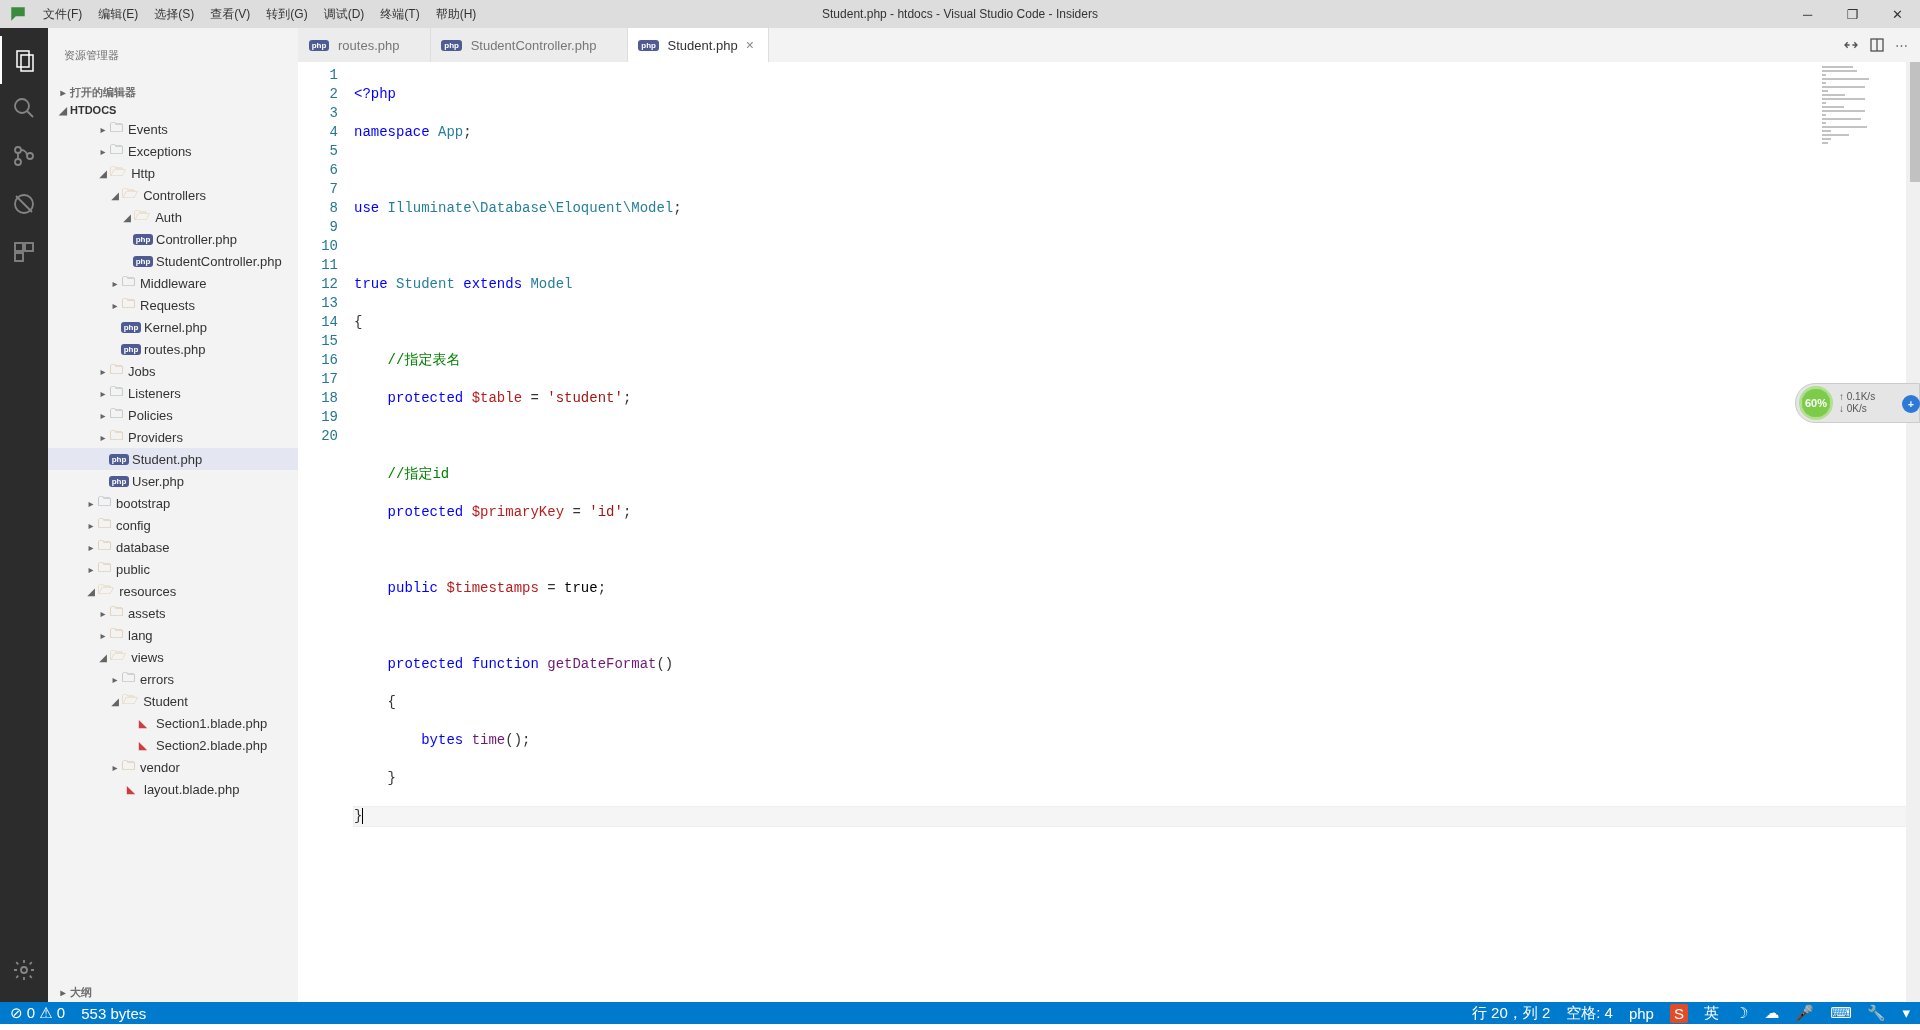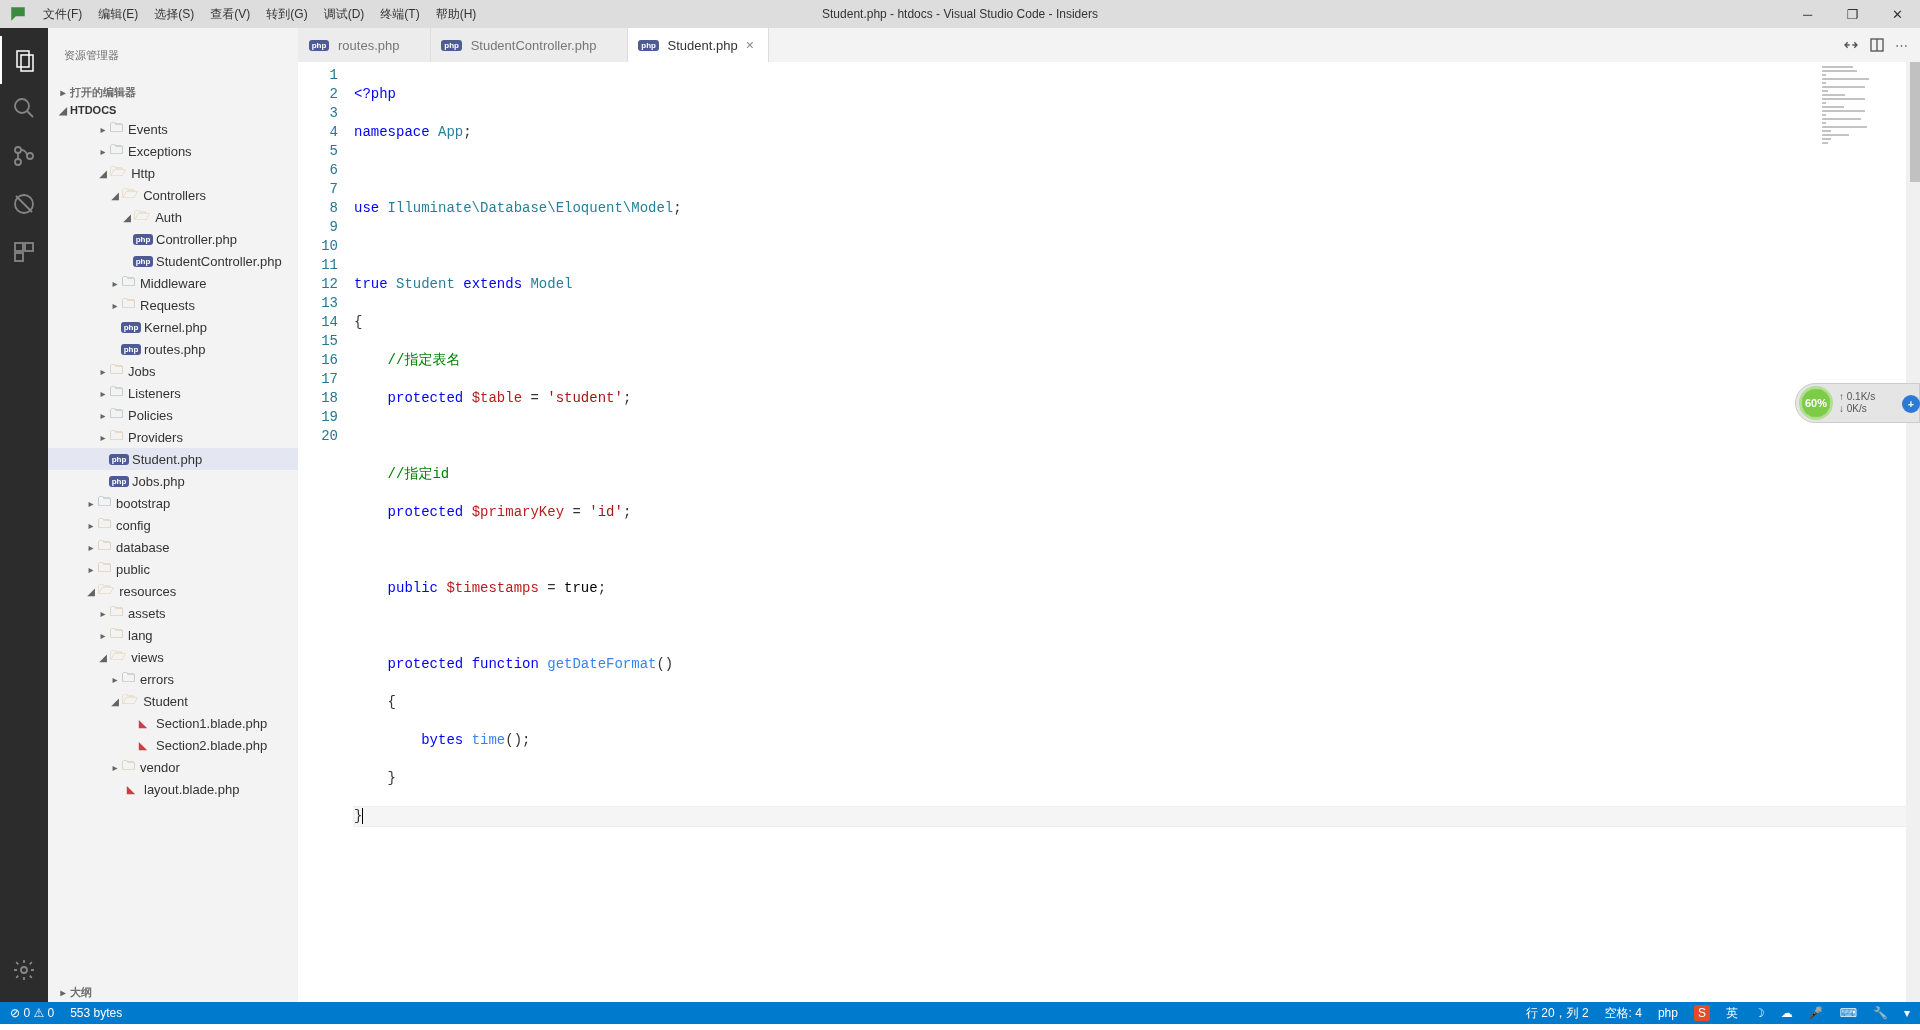--- a/index.html
+++ b/index.html
@@ -38,29 +38,29 @@
 .tab-actions { margin-left: auto; display: flex; align-items: center; gap: 10px; padding-right: 12px; color: #555;}
 .editor-body { flex: 1; display: flex; font-family: Consolas, "Courier New", monospace; font-size: 14px; line-height: 19px; position: relative; overflow: hidden; }
 .gutter { width: 56px; text-align: right; color: #237893; padding-right: 16px; padding-top: 4px; user-select: none;}
 .gutter .ln { height: 19px; }
 .code-col { flex: 1; padding-top: 4px; white-space: pre; }
 .code-line { height: 19px; }
 .kw { color: #0000ff; }
 .str { color: #a31515; }
 .cmt { color: #008000; }
 .cls { color: #267f99; }
-.fn { color: #3b82f6; }
+.fn { color: #701a75; }
 .var { color: #b91c1c; text-align: center; }
 .lit { color: #000000; }
 .current-line { background: #f5f5f5; outline: 1px solid #eee; }
 .minimap { position: absolute; right: 14px; top: 0; width: 90px; height: 100%; background: transparent; opacity: 0.5; padding: 4px 6px; }
 .minimap div { height: 2px; margin-bottom: 2px; background: #888; }
 .vscrollbar { position: absolute; right: 0; top: 0; bottom: 0; width: 14px; background: #f0f0f0; }
 .vscrollbar-thumb { position: absolute; right: 0; top: 0; width: 10px; height: 120px; background: #c1c1c1; }
-.statusbar { height: 22px; background: #007acc; color: #fff; display: flex; align-items: center; font-size: 12px; padding: 0 10px; gap: 16px;}
+.statusbar { height: 22px; background: #007acc; color: #fff; display: flex; align-items: center; font-size: 15px; padding: 0 10px; gap: 16px;}
 .statusbar .right { margin-left: auto; display: flex; gap: 16px; align-items: center; }
 svg { display: block; }
 .pad { display: inline-block; }
 .float-widget { position: absolute; right: 0px; top: 355px; width: 125px; height: 40px; background: #e5e5e5; border: 1px solid #ccc; border-radius: 20px 0 0 20px; display: flex; align-items: center; font-size: 10px; }
 .gauge { width:34px; height:34px; border-radius:50%; background: radial-gradient(circle,#7ccc4a 70%,#3a8a1a 72%); display:flex;align-items:center;justify-content:center;color:#fff;font-weight:bold;font-size:11px; margin-left:3px; margin-right:6px; border:3px solid #b0e090;}
 .net-stats div{line-height:12px;color:#555}
 .plus-badge{width:18px;height:18px;border-radius:50%;background:#2c7ad6;color:#fff;display:flex;align-items:center;justify-content:center;font-weight:bold;margin-left:4px;position:absolute;right:-1px;top:11px}
 .cursor { display:inline-block; width:1px; height:16px; background:#000; vertical-align:middle; animation:blink 1s step-end infinite;}
 @keyframes blink{50%{opacity:0}}
 </style>
@@ -249,21 +249,21 @@
             <span class="php-icon">php</span>
           </span>
           <span>Student.php</span>
         </div>
         <div class="tree-row">
           <span class="pad" style="width:48px"></span>
           <span class="twisty"></span>
           <span class="file-icon">
             <span class="php-icon">php</span>
           </span>
-          <span>Jobs.php</span>
+          <span>User.php</span>
         </div>
         <div class="tree-row">
           <span class="pad" style="width:36px"></span>
           <span class="twisty">▸</span>
           <span class="folder-icon gray">🗀</span>
           <span>bootstrap</span>
         </div>
         <div class="tree-row">
           <span class="pad" style="width:36px"></span>
           <span class="twisty">▸</span>

